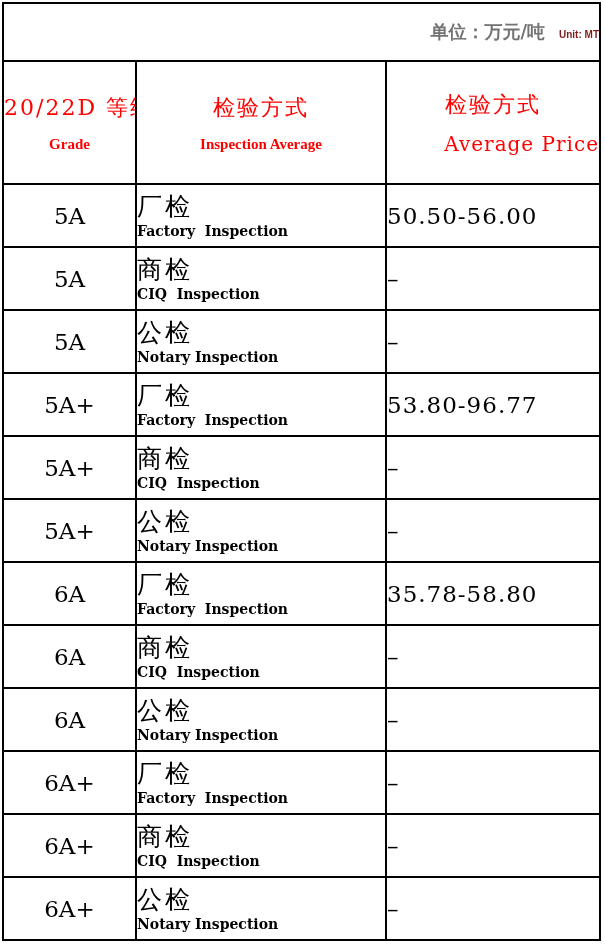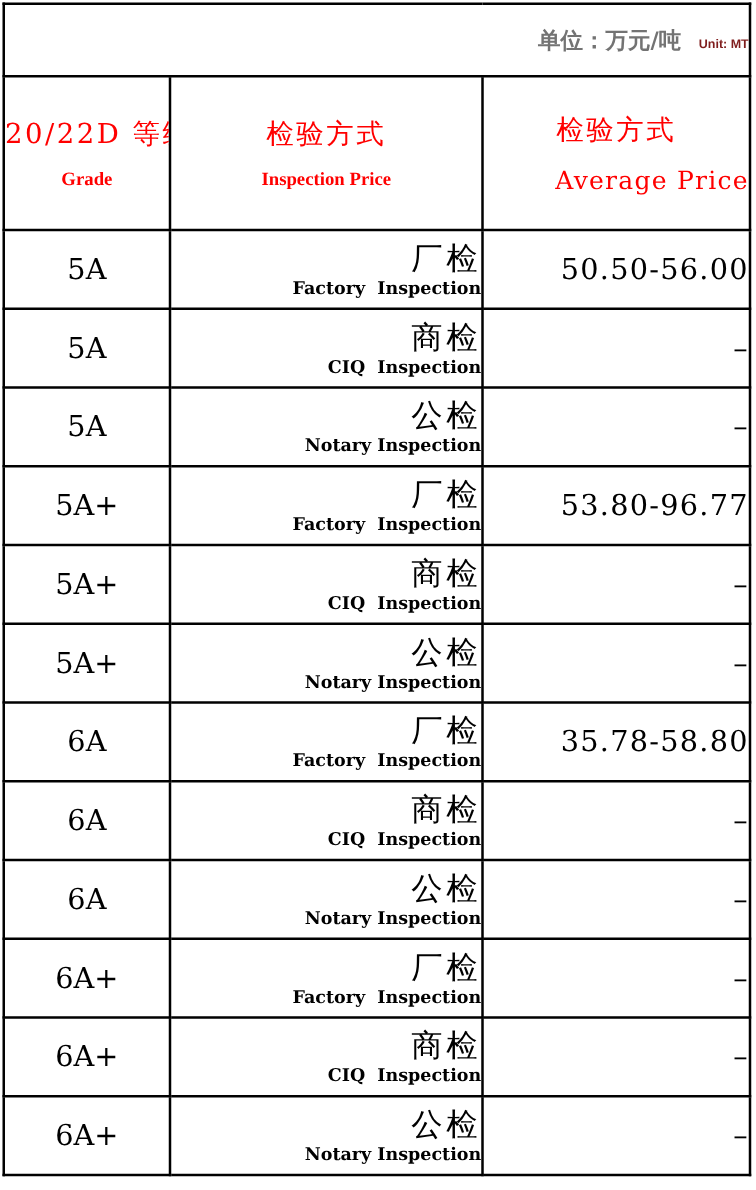--- a/index.html
+++ b/index.html
@@ -79,39 +79,39 @@
   }
   
   tr.data-row { height: 63px; }
   td.grade-cell {
     text-align: center;
     vertical-align: middle;
     font-size: 23px;
     font-family: "DejaVu Serif", serif;
   }
   td.method-cell {
-    text-align: right;
+    text-align: left;
     vertical-align: middle;
   }
   .m-cn {
     font-family: "DejaVu Serif", serif;
     font-size: 25px;
     line-height: 30px;
     letter-spacing: 3px;
     margin-bottom: 1px;
   }
   .m-en {
     font-family: "DejaVu Serif", serif;
     font-weight: bold;
     font-size: 14px;
     line-height: 17px;
     white-space: pre;
   }
   td.price-cell {
-    text-align: right;
+    text-align: left;
     vertical-align: middle;
     font-family: "DejaVu Serif", serif;
     font-size: 23px;
     letter-spacing: 1px;
   }
 </style>
 </head>
 <body>
 
 <div class="sheet">
@@ -129,21 +129,21 @@
         </td>
       </tr>
 
       <tr class="header-row">
         <td class="header-cell">
           <div class="h-cn">20/22D 等级</div>
           <div class="h-en-sans">Grade</div>
         </td>
         <td class="header-cell">
           <div class="h-cn">检验方式</div>
-          <div class="h-en-sans">Inspection Price</div>
+          <div class="h-en-sans">Inspection Average</div>
         </td>
         <td class="header-cell">
           <div class="h-cn">检验方式</div>
           <div class="h-en-serif">Average Price</div>
         </td>
       </tr>
 
     <tr class="data-row">
     <td class="grade-cell">5A</td>
     <td class="method-cell">

